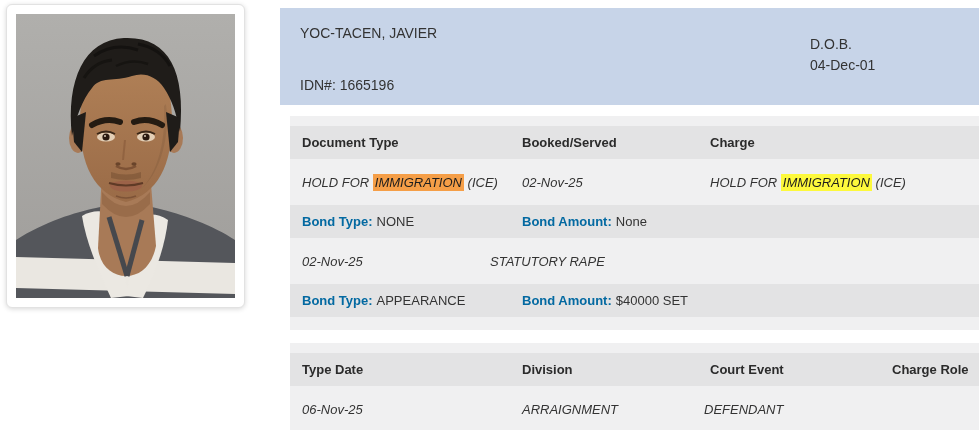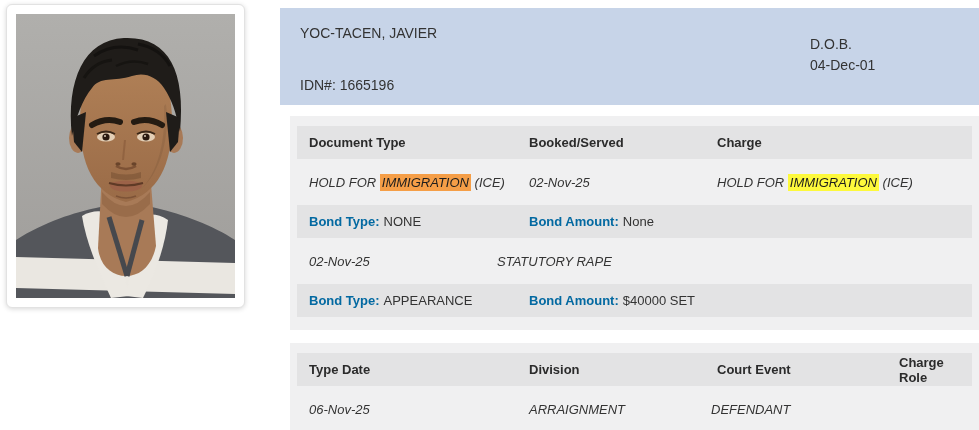--- a/index.html
+++ b/index.html
@@ -30,21 +30,21 @@
   }
   .photo-card svg{ display:block; width:100%; height:100%; }
   
   .content{ position:absolute; left:280px; top:0; right:0; }
   .bar{ background:var(--header-blue); }
   .bar-name{ margin-top:8px; height:58px; position:relative; font-size:14px; }
   .name{ position:absolute; left:20px; top:17px; }
   .dob{ position:absolute; left:530px; top:26px; line-height:21px; }
   .bar-idn{ height:39px; line-height:39px; padding-left:20px; font-size:14px; }
   
-  .panel{ margin-left:10px; background:var(--panel-gray); padding:10px 7px 13px; }
+  .panel{ margin-left:10px; background:var(--panel-gray); padding:10px 0 13px; }
   .panel-docs{ margin-top:11px; }
   .panel-court{ margin-top:13px; padding-bottom:45px; }
   .trow{ display:flex; align-items:center; font-size:13px; }
   .thead{ height:33px; background:var(--row-gray); font-weight:bold; color:#2b2b2b; }
   .tdata{ height:46px;font-style:italic; }
   .tbond{ height:33px; background:var(--row-gray); }
   .c{ padding-left:12px; }
   .w1{ width:220px; }
   .w2{ width:188px; }
   .w3{ width:182px; }

